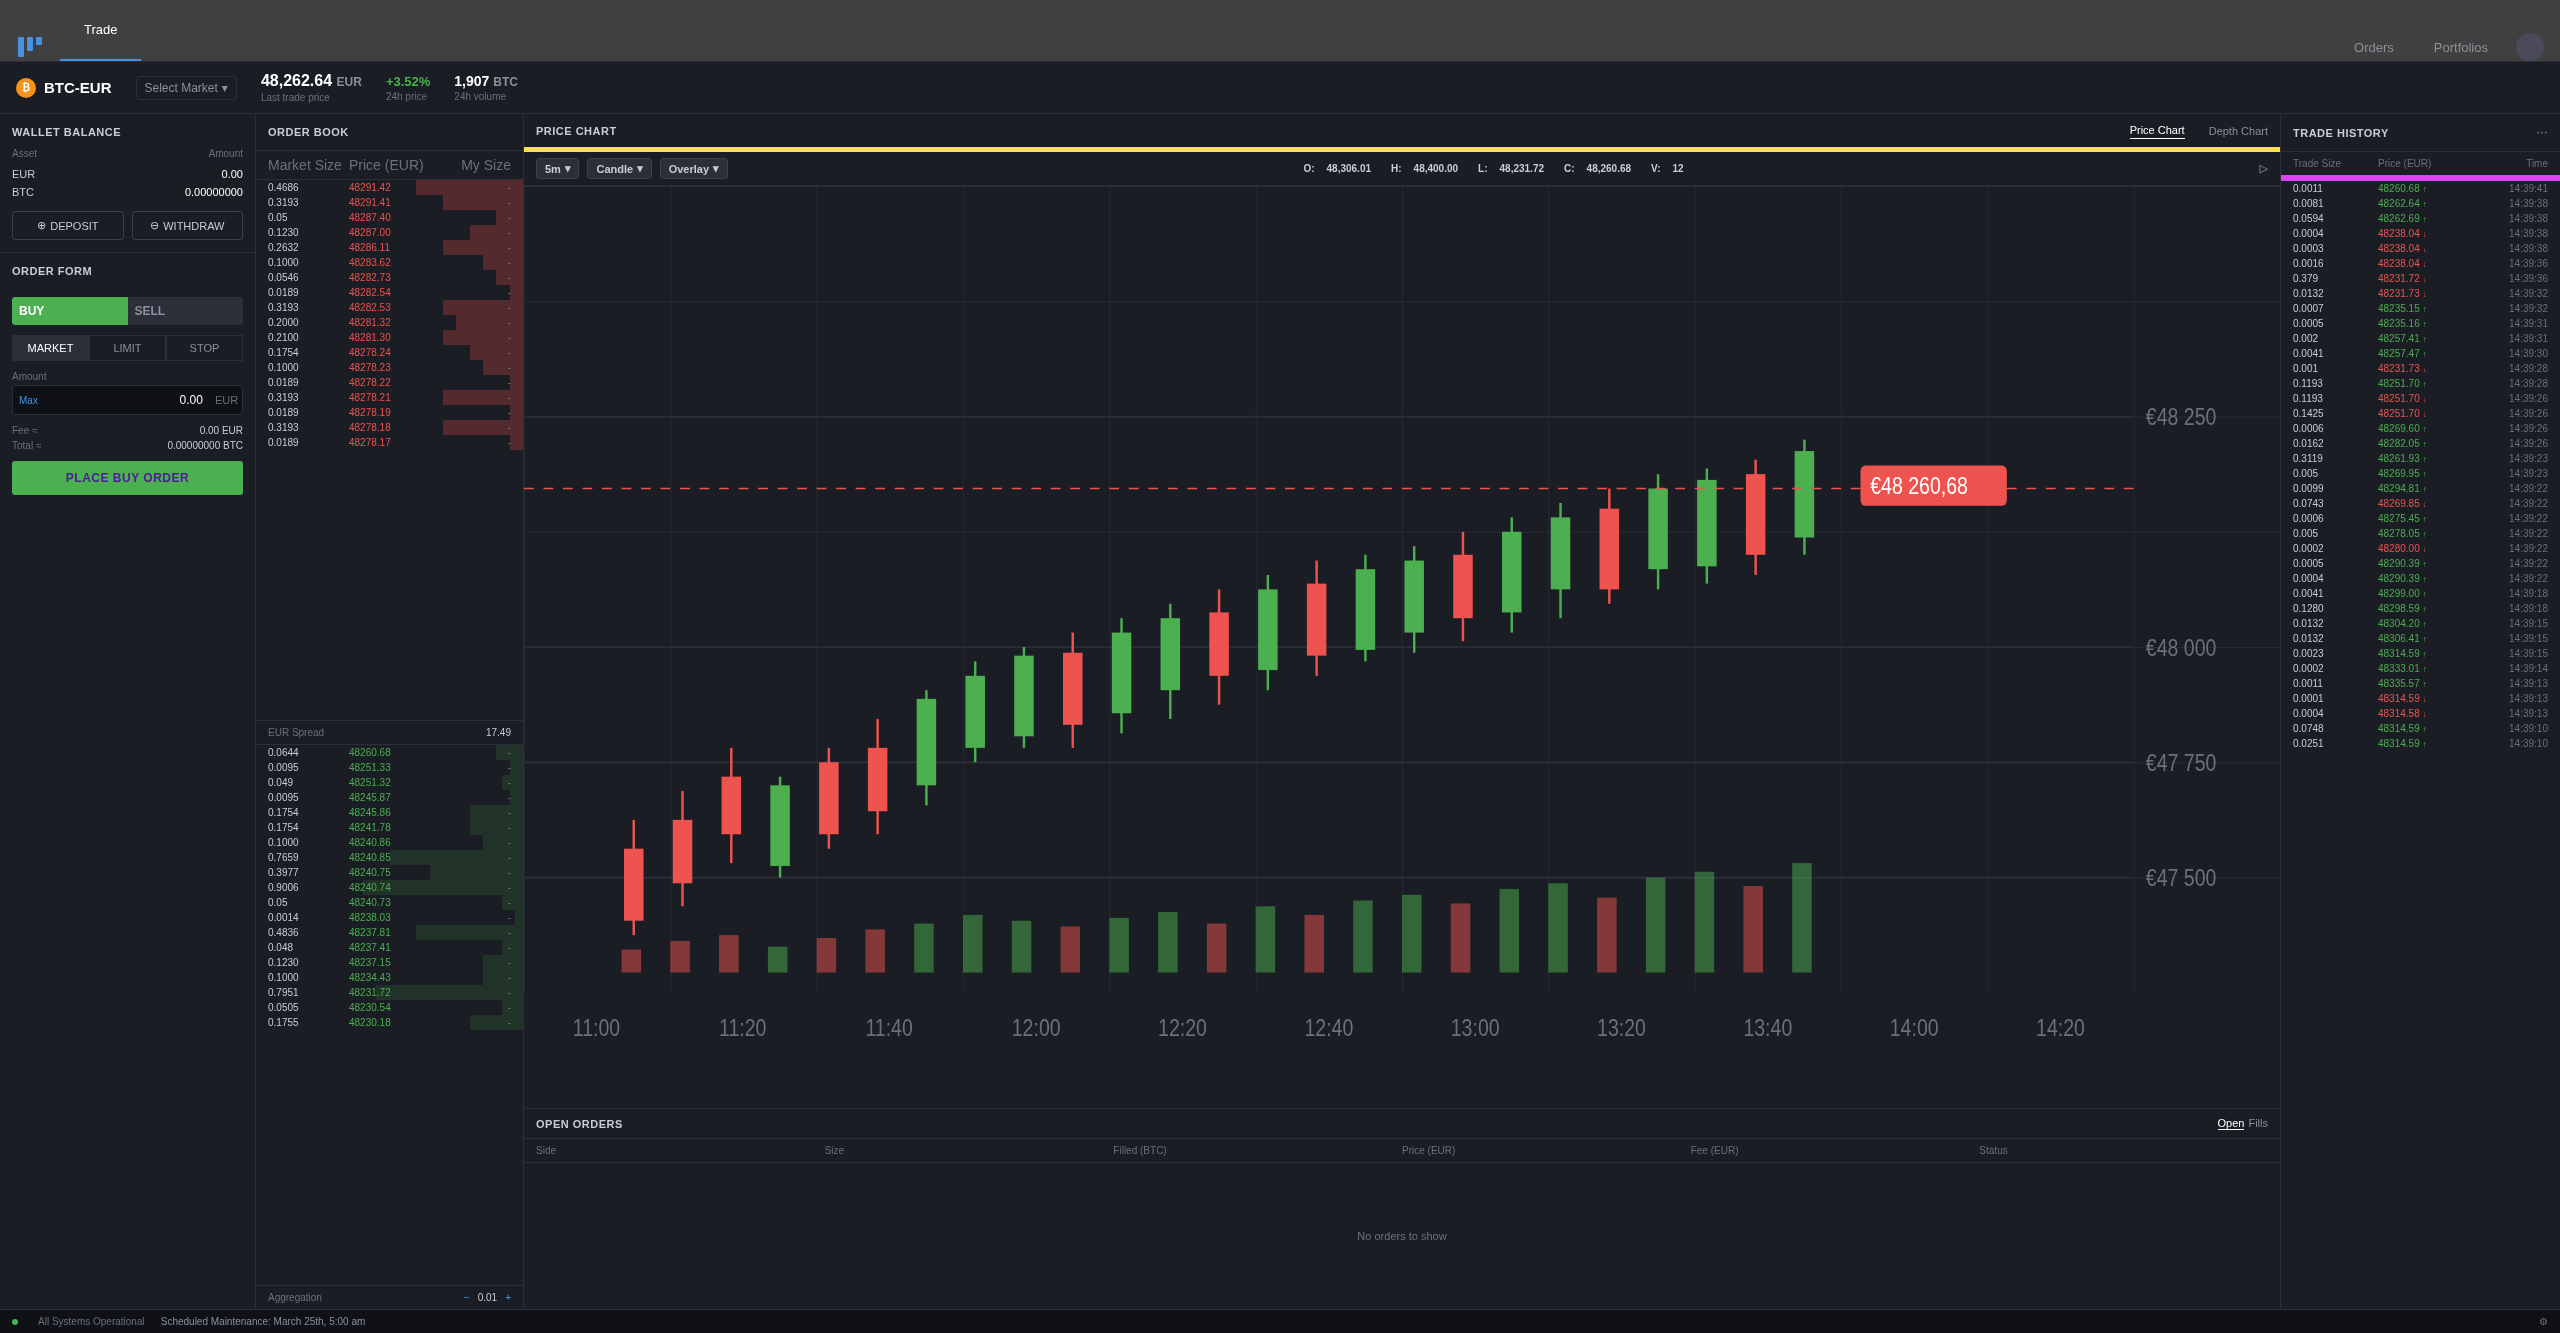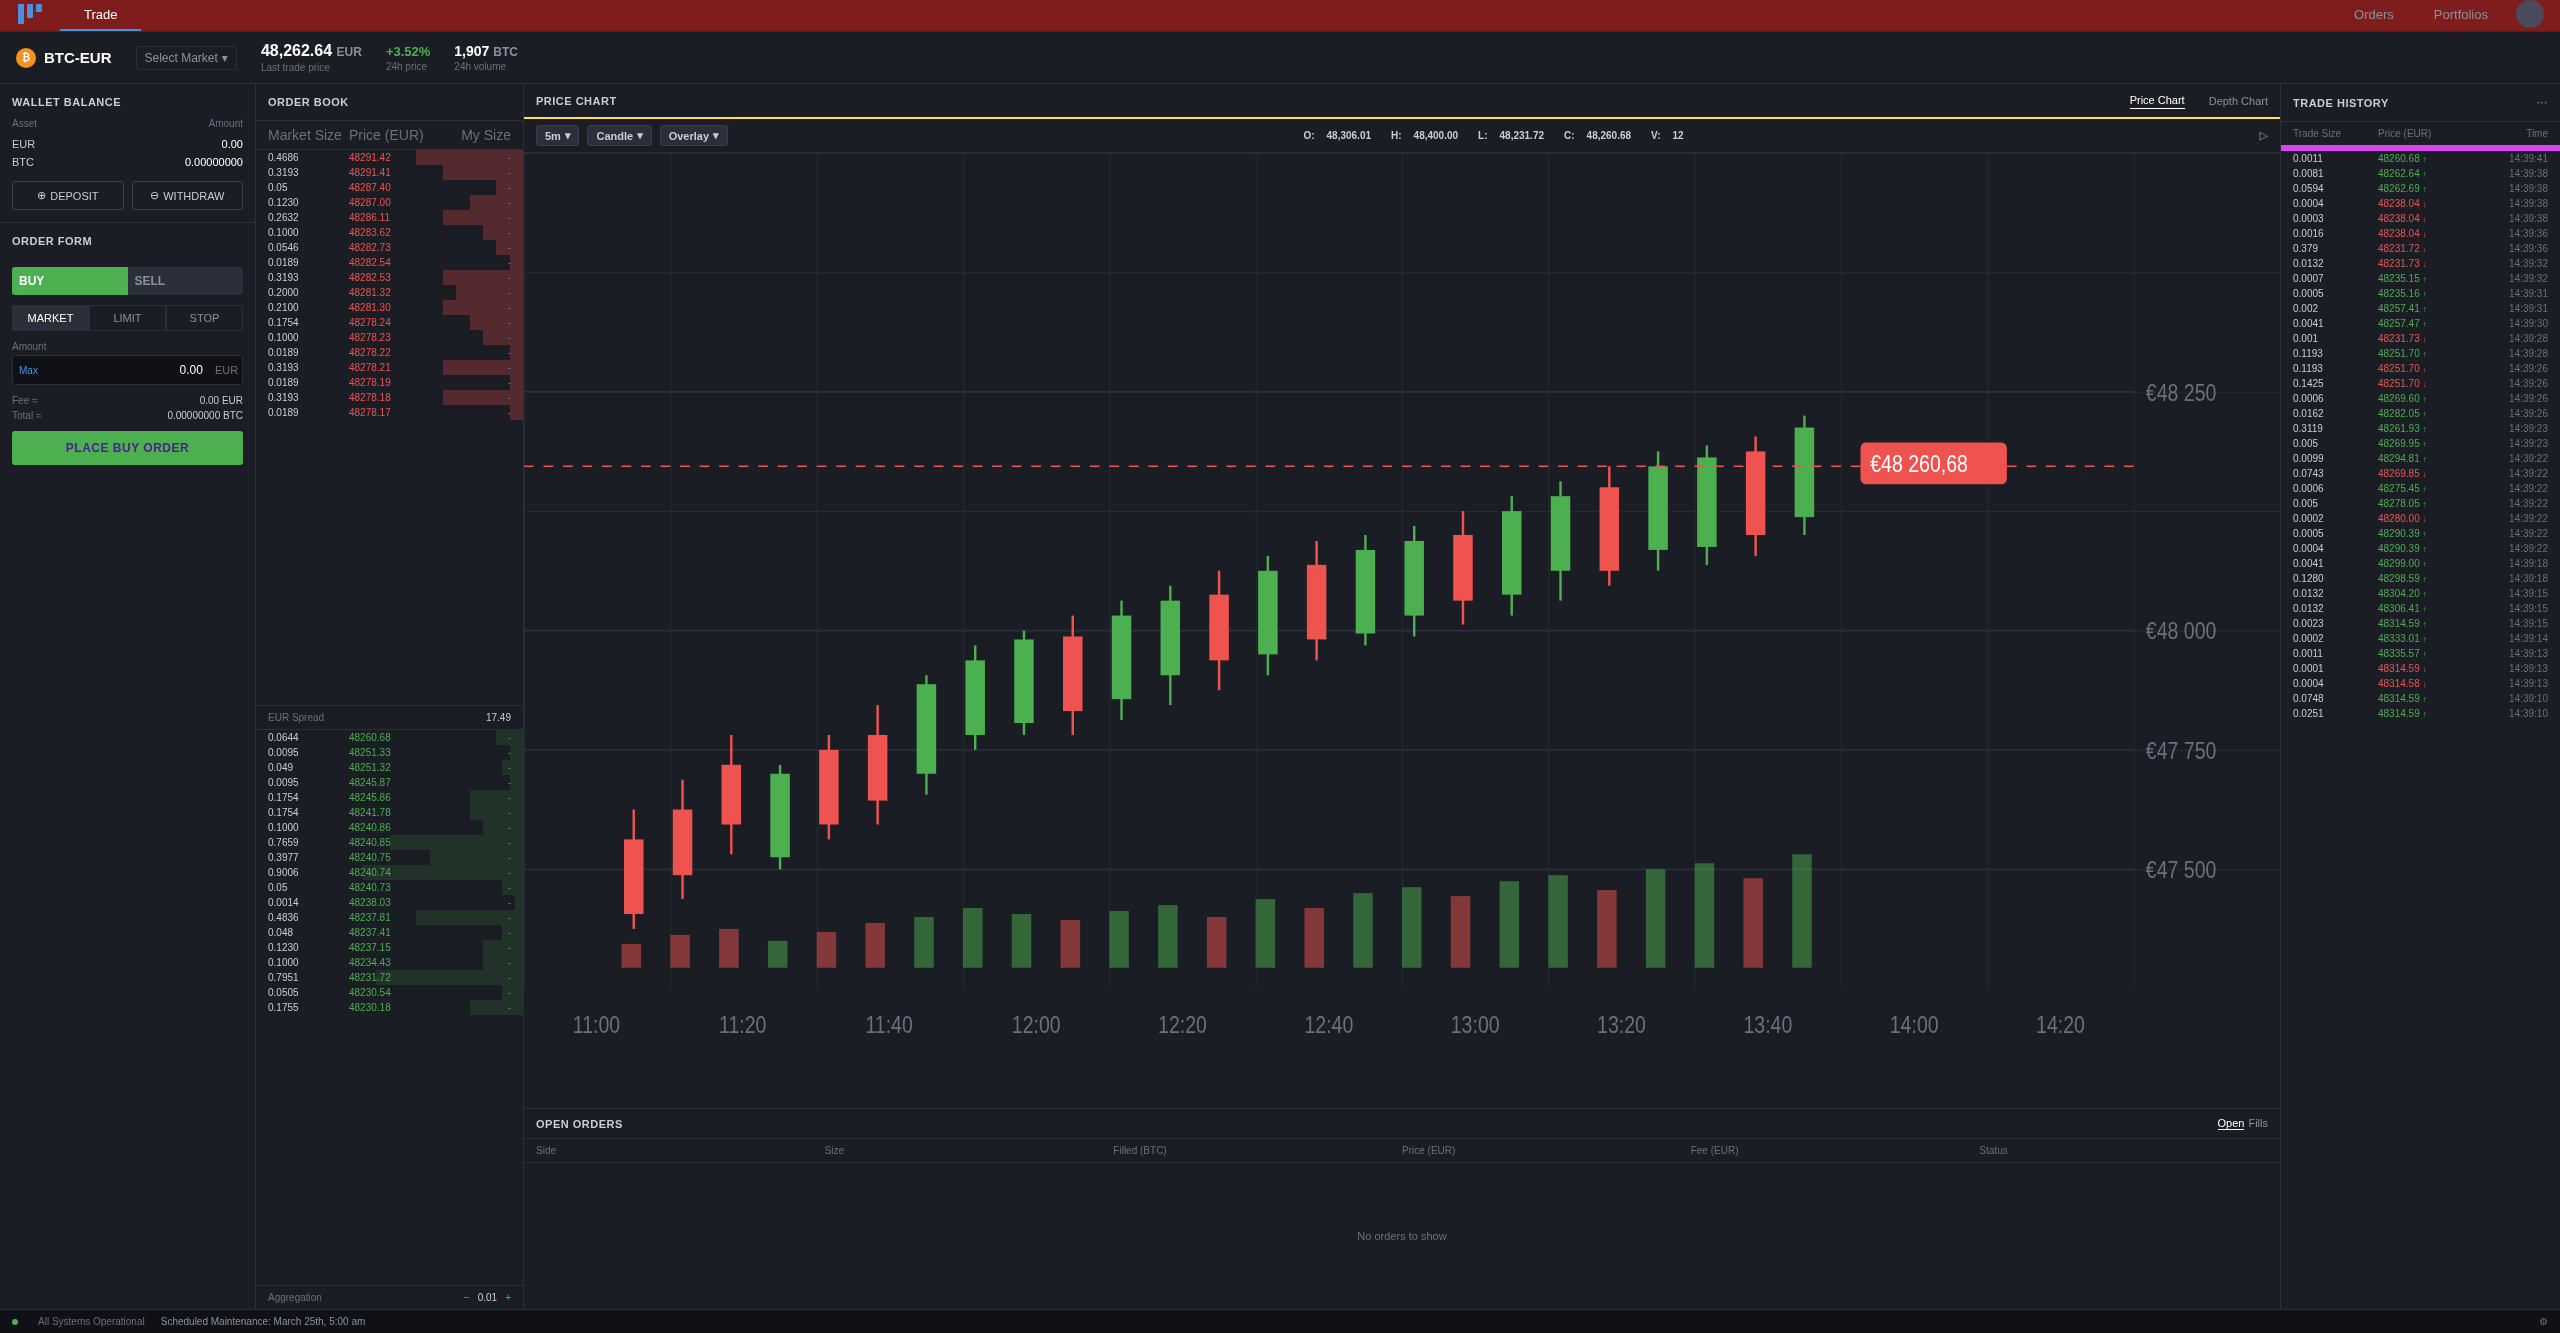--- a/index.html
+++ b/index.html
@@ -1,19 +1,19 @@
 <!DOCTYPE html>
 <html><head>
   <meta charset="utf-8">
   <style>
     * { box-sizing: border-box; margin: 0; padding: 0; }
     body { background: #1a1d23; color: #c8cdd6; font-family: -apple-system, BlinkMacSystemFont, 'Segoe UI', sans-serif; font-size: 11px; overflow: hidden; height: 100vh; display: flex; flex-direction: column; }
 
     
-    .top-nav { background: #7f1d1d; border-bottom: 1px solid #2a2f3a; display: flex; align-items: flex-start; height: 32px; flex-shrink: 0; }
+    .top-nav { background: #404040; border-bottom: 1px solid #2a2f3a; display: flex; align-items: flex-end; height: 62px; flex-shrink: 0; }
     .logo { width: 60px; display: flex; align-items: center; justify-content: center; padding: 0 16px; }
     .logo svg { width: 28px; height: 28px; }
     .nav-tabs { display: flex; height: 100%; flex: 1; }
     .nav-tab { display: flex; align-items: center; padding: 0 24px; color: #8a909c; font-size: 13px; cursor: pointer; border-bottom: 2px solid transparent; position: relative; }
     .nav-tab.active { color: #fff; border-bottom: 2px solid #4a90e2; }
     .nav-right { display: flex; align-items: center; gap: 16px; padding-right: 16px; margin-left: auto; }
     .nav-btn { color: #8a909c; font-size: 13px; cursor: pointer; padding: 6px 12px; }
     .avatar { width: 28px; height: 28px; border-radius: 50%; background: #4a4a5a; }
 
     
@@ -77,21 +77,21 @@
     .ob-bar { position: absolute; top: 0; right: 0; height: 100%; opacity: 0.15; }
     .ob-bar-ask { background: #ef5350; }
     .ob-bar-bid { background: #4caf50; }
     .ob-spread { display: flex; justify-content: space-between; padding: 6px 12px; font-size: 10px; color: #6a707c; border-top: 1px solid #2a2f3a; border-bottom: 1px solid #2a2f3a; }
     .ob-spread-val { color: #c8cdd6; }
     .ob-aggregation { display: flex; align-items: center; justify-content: space-between; padding: 6px 12px; font-size: 10px; color: #6a707c; border-top: 1px solid #2a2f3a; }
 
     
     .center-panel { flex: 1; display: flex; flex-direction: column; overflow: hidden; }
     .chart-container { flex: 1; border-bottom: 1px solid #2a2f3a; display: flex; flex-direction: column; min-height: 0; }
-    .chart-header { display: flex; align-items: center; padding: 8px 12px; border-bottom: 2px solid #fde047; gap: 12px; }
+    .chart-header { display: flex; align-items: center; padding: 8px 12px; border-bottom: 5px solid #fde047; gap: 12px; }
     .chart-title { font-size: 11px; font-weight: 600; color: #c8cdd6; text-transform: uppercase; letter-spacing: 0.5px; flex: 1; }
     .chart-tab { font-size: 11px; color: #8a909c; cursor: pointer; padding: 2px 0; }
     .chart-tab.active { color: #fff; border-bottom: 1px solid #fff; }
     .chart-toolbar { display: flex; align-items: center; padding: 6px 12px; border-bottom: 1px solid #2a2f3a; gap: 8px; font-size: 11px; font-weight: bold; }
     .toolbar-select { background: #2a2f3a; border: 1px solid #3a3f4a; color: #c8cdd6; padding: 3px 8px; border-radius: 3px; font-size: 11px; cursor: pointer; display: flex; align-items: center; gap: 4px; }
     .chart-ohlcv { display: flex; gap: 12px; margin-left: auto; font-size: 10px; color: #8a909c; }
     .chart-ohlcv span { color: #c8cdd6; }
     .chart-area { flex: 1; background: #1a1d23; position: relative; overflow: hidden; }
 
     

